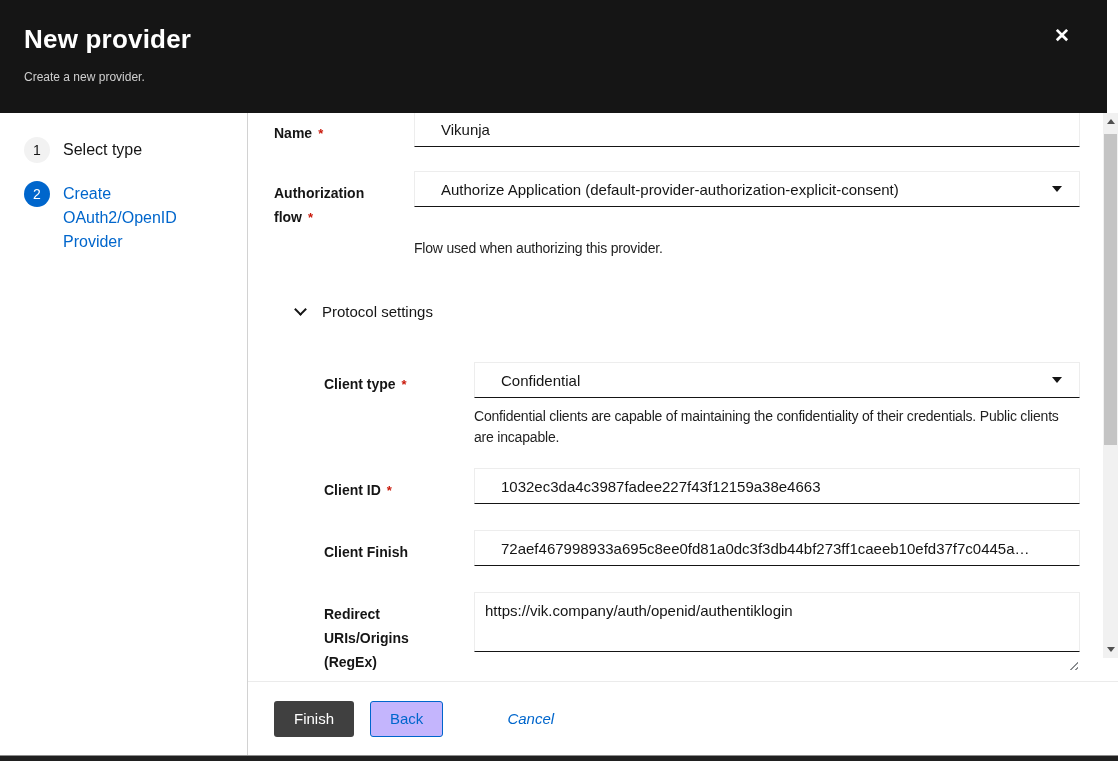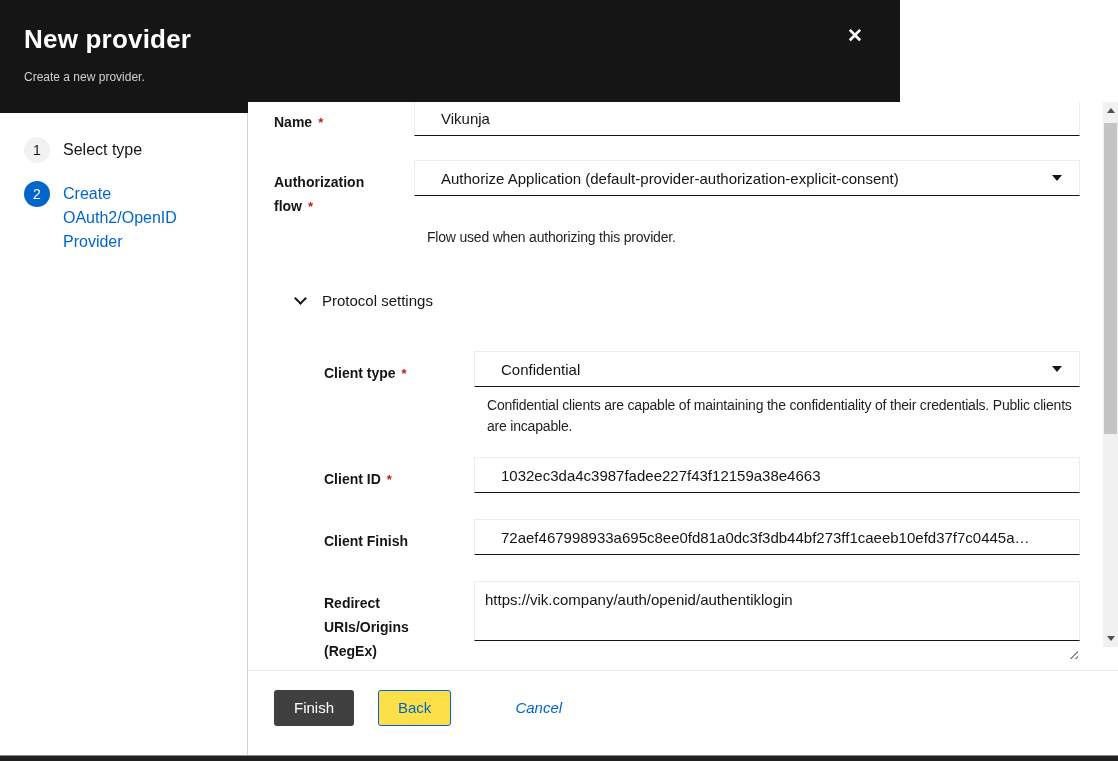--- a/index.html
+++ b/index.html
@@ -4,21 +4,21 @@
 <style>
   * { margin:0; padding:0; box-sizing:border-box; }
   html,body { background:#fff; }
   .app {
     position:relative; width:1118px; height:761px; overflow:hidden;
     background:#fff; font-family:"Liberation Sans", sans-serif; color:#151515;
   }
 
   
   .modal-header {
-    position:absolute; top:0; left:0; width:900px; height:113px;
+    position:absolute; top:0; left:0; width:1107px; height:113px;
     background:#151515; padding:24px 24px 0 24px;
   }
   .modal-title { font-size:26px; font-weight:600; color:#ffffff; letter-spacing:.2px; }
   .modal-subtitle { margin-top:15px; font-size:12px; color:#cfcfcf; }
   .close-btn {
     position:absolute; top:26px; right:37px; background:none; border:none;
     color:#ffffff; font-size:19px; font-weight:700; line-height:1; cursor:pointer;
     font-family:"Liberation Sans", sans-serif;
   }
 
@@ -31,21 +31,21 @@
   .step-num {
     width:26px; height:26px; border-radius:50%; flex:none;
     display:flex; align-items:center; justify-content:center; font-size:14px;
     background:#f2f2f2; color:#151515;
   }
   .step.active .step-num { background:#0066cc; color:#fff; }
   .step-label { margin-left:13px; font-size:16px; line-height:24px; color:#151515; width:140px; padding-top:1px; }
   .step.active .step-label { color:#0066cc; }
 
   
-  .content { position:absolute; top:102px; left:248px; width:870px; height:642px; background:#fff; }
+  .content { position:absolute; top:113px; left:248px; width:870px; height:642px; background:#fff; }
   .form-area {
     position:absolute; top:0; left:0; width:855px; height:568px;
     overflow:hidden; padding:0 23px 0 26px;
   }
   .form-row { display:grid; grid-template-columns:140px 1fr; }
   .form-row.indent { margin-left:50px; grid-template-columns:150px 1fr; }
   .flabel { font-size:14px; font-weight:700; color:#151515; padding-top:10px; line-height:24px; padding-right:8px; }
   .flabel .line { display:block; }
   .req { color:#c9190b; margin-left:6px; font-size:13px; font-weight:700; }
 
@@ -55,21 +55,21 @@
     font-family:"Liberation Sans", sans-serif; font-size:15px; color:#151515;
     padding:0 26px; outline:none;
   }
   .selectbox { display:flex; align-items:center; justify-content:space-between; padding-right:17px; cursor:pointer; }
   .selectbox .sel-text { white-space:nowrap; overflow:hidden; }
   .caret {
     width:0; height:0; flex:none; margin-left:10px;
     border-left:5px solid transparent; border-right:5px solid transparent;
     border-top:6px solid #151515;
   }
-  .helper { grid-column:2; font-size:14px; color:#1f1f1f; line-height:21px; margin-top:8px; letter-spacing:-0.2px;margin-left:13px; }
+  .helper { grid-column:2; font-size:14px; color:#1f1f1f; line-height:21px; margin-top:8px; letter-spacing:-0.2px; }
 
   #row-name { margin-top:-2px; }
   #row-flow { margin-top:24px; }
   .protocol-head {
     display:flex; align-items:center; margin-top:44px; padding-left:22px; cursor:pointer;
     font-size:15px; color:#151515;
   }
   .chevron {
     width:9px; height:9px; margin-right:17px; margin-top:-5px;
     border-right:2px solid #151515; border-bottom:2px solid #151515;
@@ -89,21 +89,21 @@
   }
 
   
   .wizard-footer {
     position:absolute; left:0; bottom:0; width:870px; height:74px;
     background:#fff; border-top:1px solid #ebebeb;
     display:flex; align-items:center; padding-left:26px;
   }
   .btn { font-family:"Liberation Sans", sans-serif; font-size:15px; height:36px; border-radius:3px; cursor:pointer; }
   .btn-primary { background:#404040; color:#fff; border:none; padding:0 20px; }
-  .btn-secondary { background:#fde047; color:#0066cc; border:1px solid #0066cc; padding:0 19px; margin-left:24px; }
+  .btn-secondary { background:#c4b5fd; color:#0066cc; border:1px solid #0066cc; padding:0 19px; margin-left:16px; }
   .btn-link { background:none; border:none; color:#0066cc; padding:0; margin-left:64px;font-style:italic; }
 
   
   .scrollbar { position:absolute; top:0; right:0; width:15px; height:545px; background:#f1f1f1; }
   .sb-btn { position:absolute; left:0; width:15px; height:17px; display:flex; align-items:center; justify-content:center; cursor:pointer; }
   .sb-up { top:0; } .sb-down { bottom:0; }
   .tri-up { width:0; height:0; border-left:4px solid transparent; border-right:4px solid transparent; border-bottom:5px solid #505050; }
   .tri-down { width:0; height:0; border-left:4px solid transparent; border-right:4px solid transparent; border-top:5px solid #505050; }
   .sb-thumb { position:absolute; top:21px; left:1px; width:13px; height:311px; background:#c4c4c4; cursor:pointer; }
 

